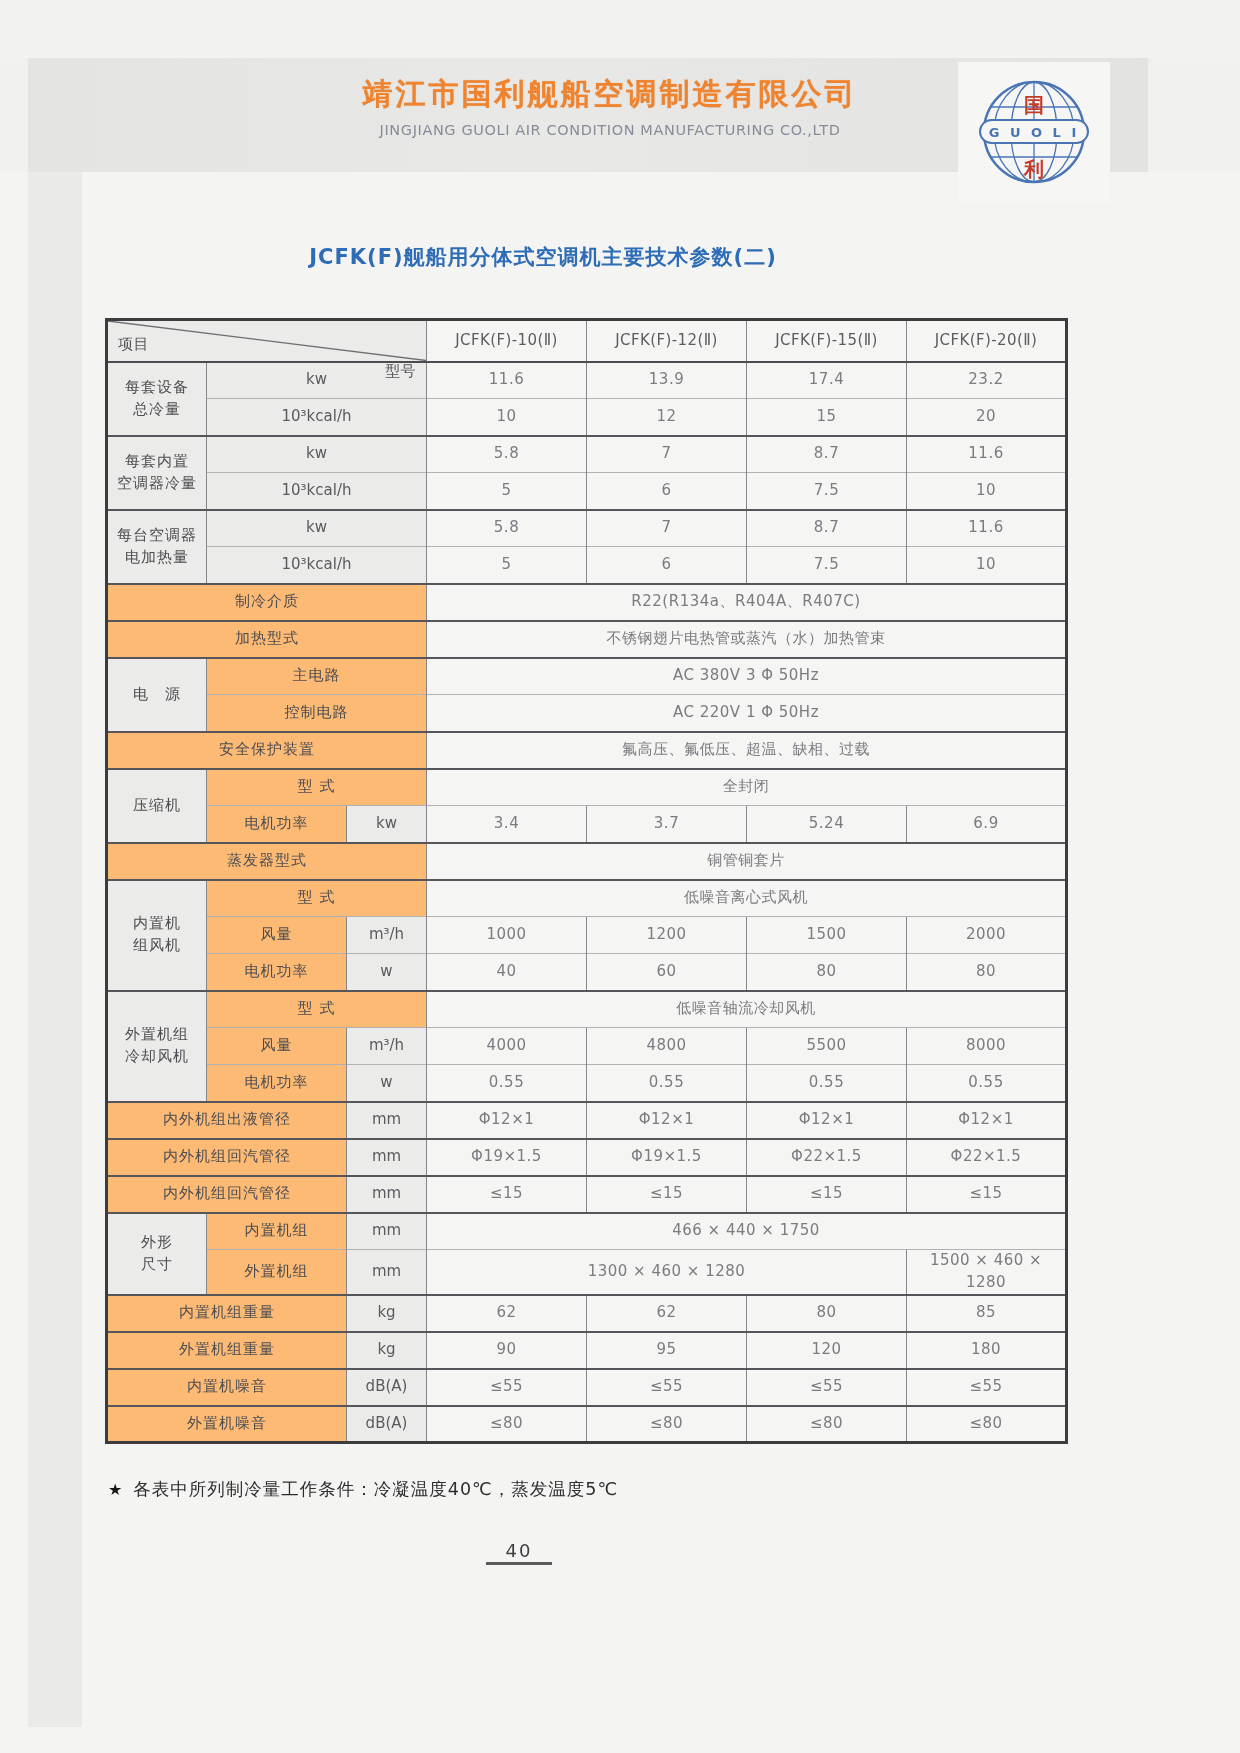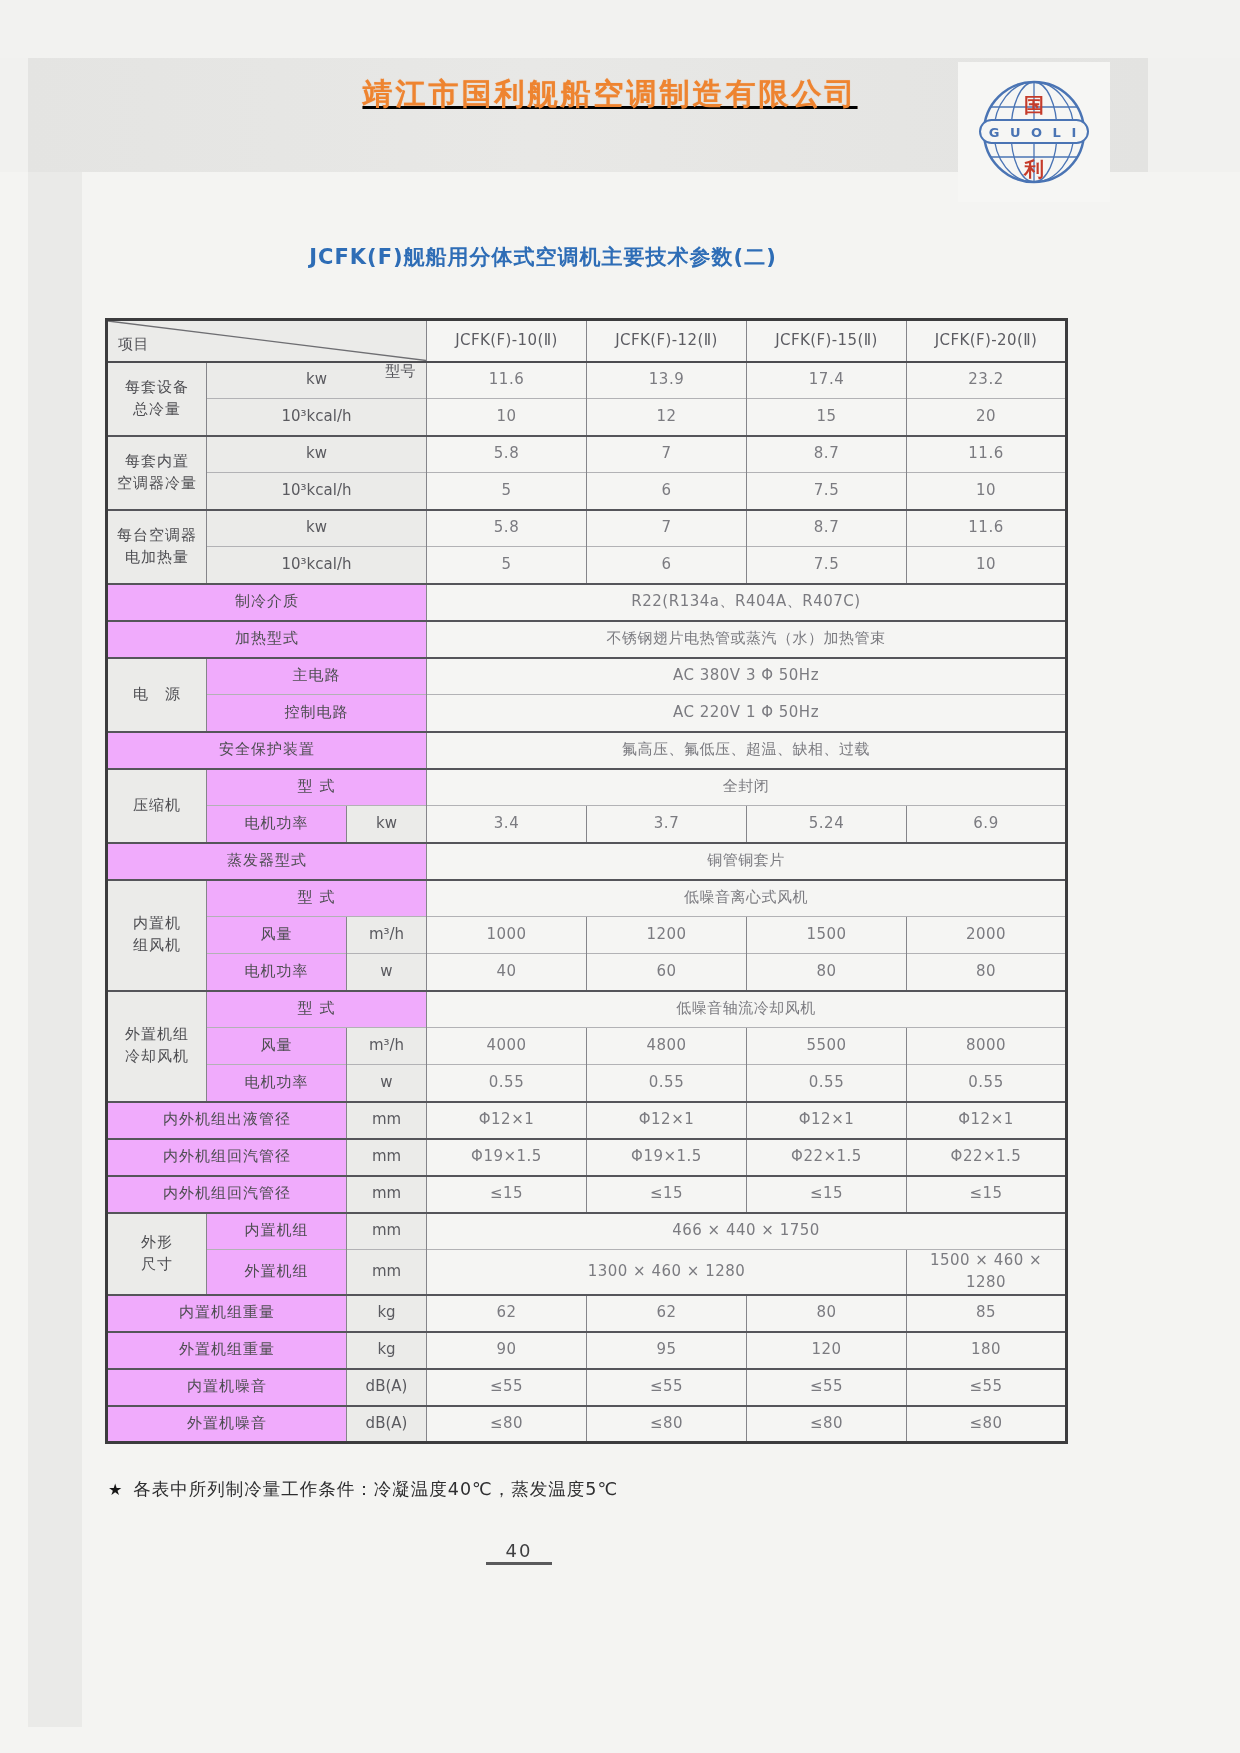--- a/index.html
+++ b/index.html
@@ -8,21 +8,21 @@
     background:#f1f1ef;
     font-family:"DejaVu Sans","Liberation Sans",sans-serif;
   }
   
   .strip-top{position:absolute;top:0;left:0;width:1240px;height:58px;background:#f2f2f0;}
   .content-bg{position:absolute;top:172px;left:0;width:1240px;height:1581px;background:#f4f4f2;}
   .left-strip{position:absolute;top:172px;left:28px;width:54px;height:1555px;background:#eaeae8;}
   .band{position:absolute;top:58px;left:28px;width:1120px;height:114px;
     background:linear-gradient(90deg,#e4e4e2,#e8e8e6 45%,#e3e3e1);}
   
-  .company{position:absolute;top:74px;left:320px;width:580px;text-align:center;text-decoration:underline;}
+  .company{position:absolute;top:74px;left:320px;width:580px;text-align:center;}
   .company .cn{
     font-size:30px;font-weight:bold;color:#ee8430;letter-spacing:3px;
     text-shadow:0 0 1px rgba(238,132,48,.55);white-space:nowrap;
   }
   .company .en{
     margin-top:7px;font-size:14.5px;color:#868c98;letter-spacing:.6px;
     font-weight:500;white-space:nowrap;
   }
   .logo{position:absolute;top:62px;left:958px;width:152px;height:140px;background:#f6f6f4;
     display:flex;align-items:center;justify-content:center;}
@@ -40,21 +40,21 @@
   table.spec th,table.spec td{
     box-sizing:border-box;height:37px;padding:0 4px;
     border-left:1px solid #85858a;border-top:2px solid #55555a;
     text-align:center;vertical-align:middle;
     font-size:15px;line-height:1.45;
   }
   table.spec thead th{height:42px;border-top:none;border-bottom:2px solid #4c4c50;
     font-weight:normal;color:#5c5c62;letter-spacing:.4px;}
   tr.thin td{border-top:1px solid #b2b2b5;}
   td.grp{background:#ebebe9;color:#4e4e52;white-space:pre-line;letter-spacing:1px;}
-  td.lbl{background:#f0abfc;color:#4e4e52;letter-spacing:1px;}
+  td.lbl{background:#fdba74;color:#4e4e52;letter-spacing:1px;}
   td.unit{background:#ebebe9;color:#5a5a5f;font-size:13.5px;}
   td.val{background:#f5f5f3;color:#7b7b80;letter-spacing:.5px;}
   th.corner{position:relative;background:#ebebe9;padding:0;}
   th.corner svg.diag{position:absolute;top:0;left:0;width:100%;height:100%;}
   th.corner .c-tr{position:absolute;top:4px;right:10px;color:#55555a;font-size:15px;margin-top:36px;}
   th.corner .c-bl{position:absolute;bottom:5px;left:10px;color:#55555a;font-size:15px;}
   
   .notes{position:absolute;top:1441px;left:108px;width:900px;color:#2e2e30;}
   .note{font-size:17.5px;margin-bottom:15px;letter-spacing:1px;margin-top:36px;}
   .note .star{margin-right:10px;font-size:16px;color:#161616;}
@@ -69,20 +69,21 @@
 <body>
 
 <div>
   <div class="strip-top"></div>
   <div class="content-bg"></div>
   <div class="left-strip"></div>
   <div class="band"></div>
 
   <div class="company">
     <div class="cn">靖江市国利舰船空调制造有限公司</div>
+    <div class="en">JINGJIANG GUOLI AIR CONDITION MANUFACTURING CO.,LTD</div>
   </div>
 
   <div class="logo">
     <svg width="112" height="116" viewBox="0 0 112 116">
       <circle cx="56" cy="58" r="50" fill="none" stroke="#4a74b4" stroke-width="2.5"></circle>
       <ellipse cx="56" cy="58" rx="23" ry="50" fill="none" stroke="#4a74b4" stroke-width="1.3"></ellipse>
       <ellipse cx="56" cy="58" rx="40" ry="50" fill="none" stroke="#4a74b4" stroke-width="1.3"></ellipse>
       <line x1="56" y1="8" x2="56" y2="108" stroke="#4a74b4" stroke-width="1.3"></line>
       <line x1="13" y1="33" x2="99" y2="33" stroke="#4a74b4" stroke-width="1.3"></line>
       <line x1="13" y1="83" x2="99" y2="83" stroke="#4a74b4" stroke-width="1.3"></line>

